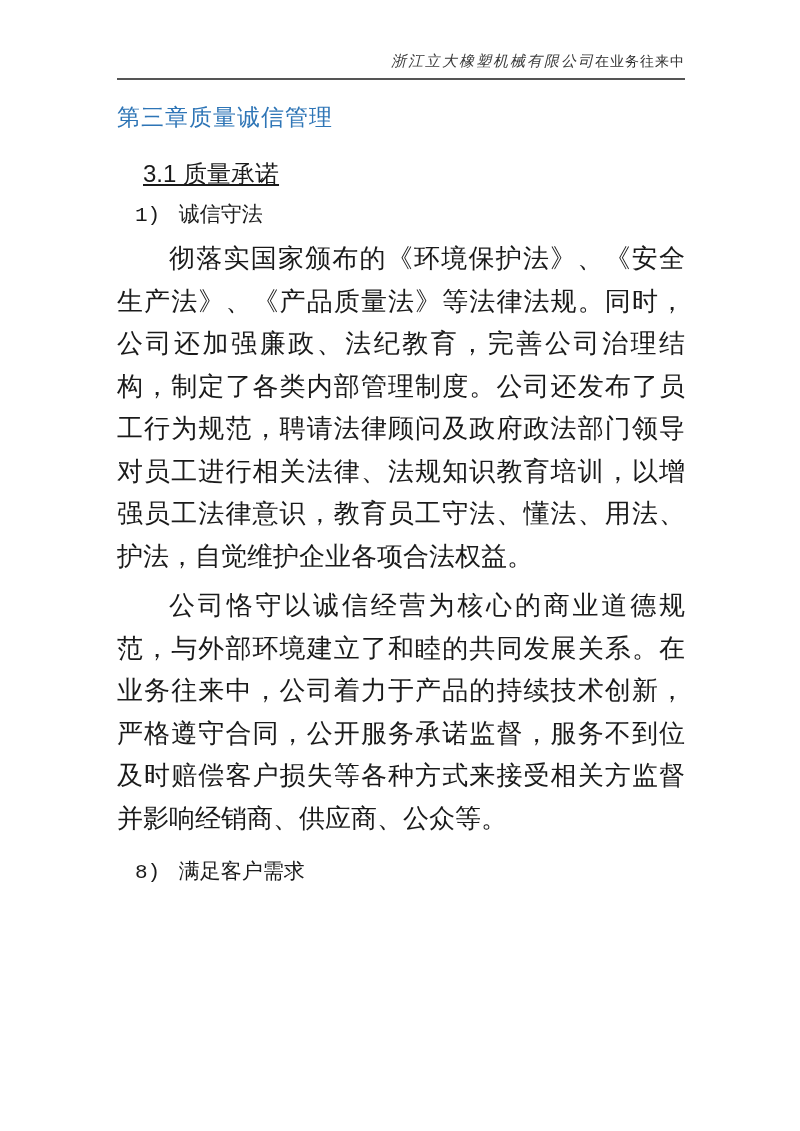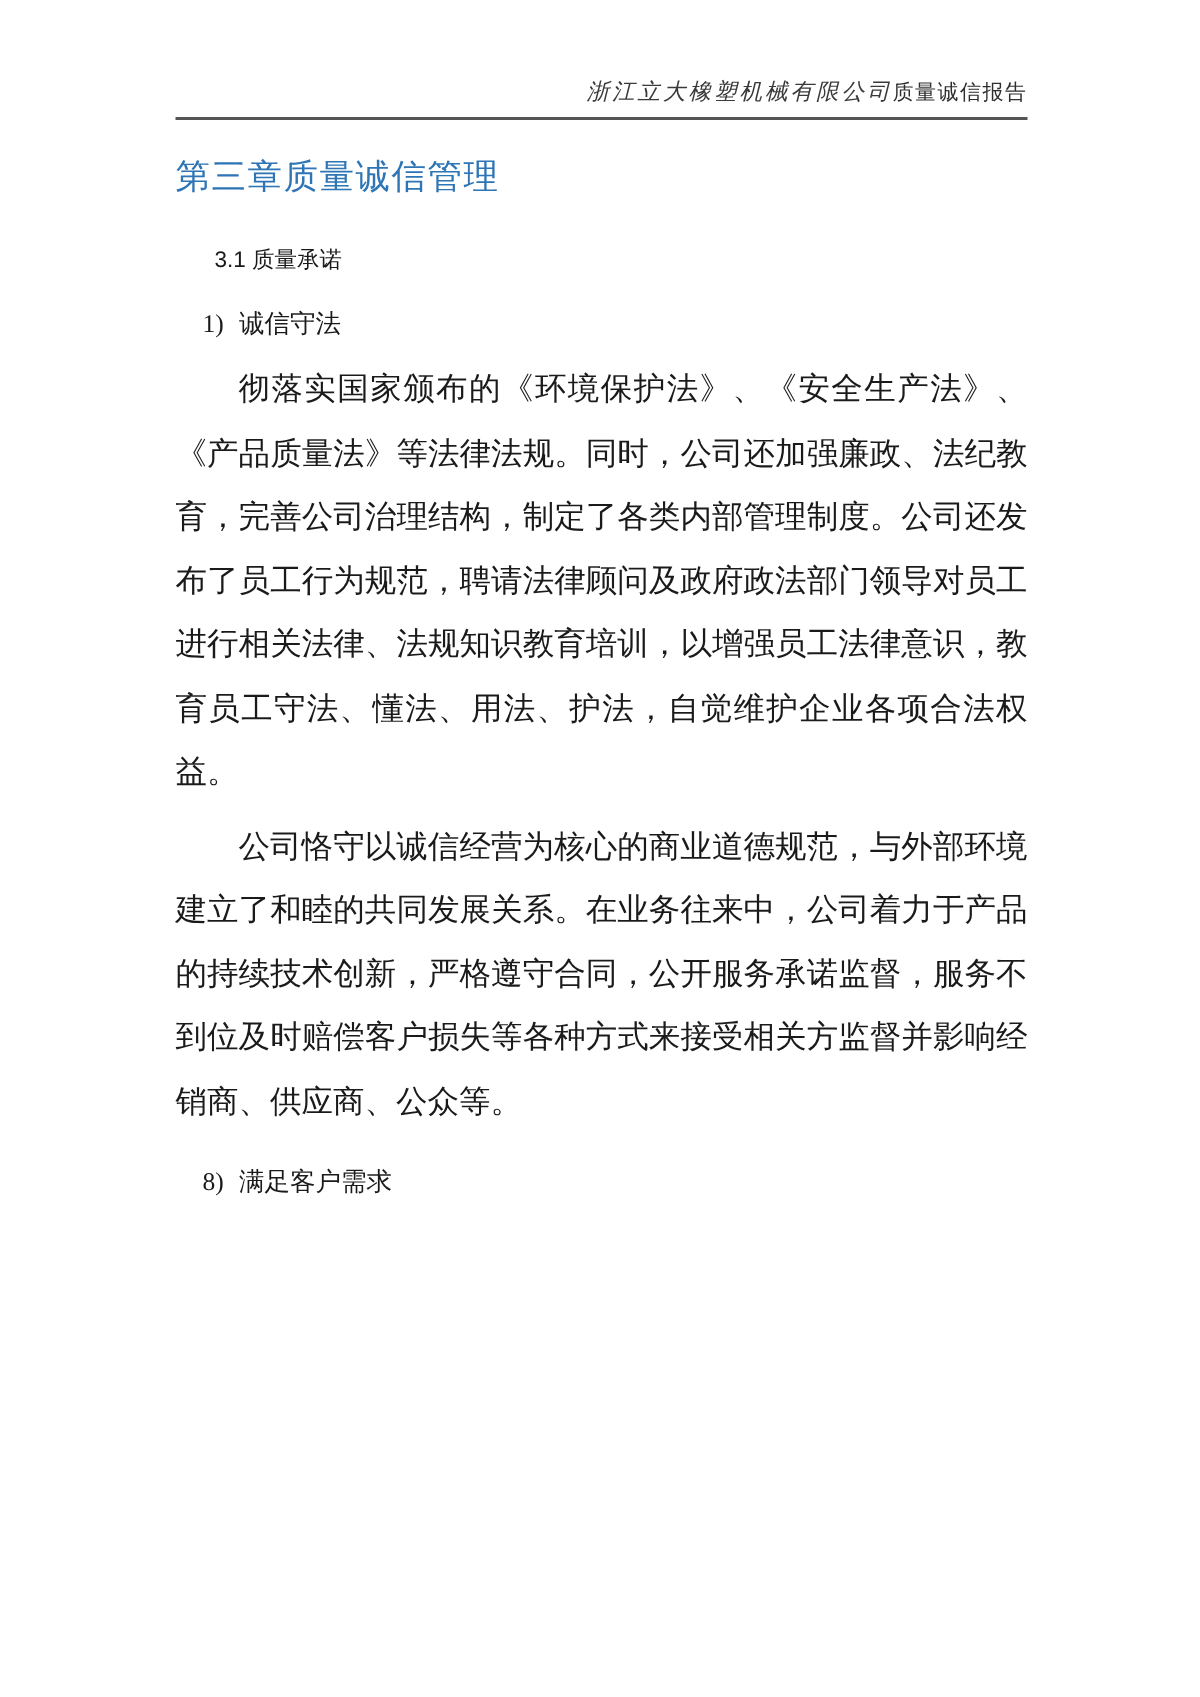--- a/index.html
+++ b/index.html
@@ -48,59 +48,60 @@
     font-size: 23px;
     line-height: 30px;
     color: #2E75B6;
     letter-spacing: 1px;
     font-weight: 400;
   }
   
   .section-heading {
     margin-top: 27px;
     padding-left: 26px;
-    font-size: 15px;
+    font-size: 24px;
     line-height: 27px;
     font-family: "Liberation Sans", "DejaVu Sans", sans-serif;
     color: #1a1a1a;
+    text-decoration: underline;
   }
   .item-heading {
     margin-top: 15px;
     padding-left: 18px;
-    font-size: 17px;
+    font-size: 21px;
     line-height: 27px;
     word-spacing: 6px;
-    font-family: Liberation Serif, serif;
+    font-family: Liberation Mono, monospace;
     color: #1a1a1a;
   }
   .item-heading.second {
     margin-top: 19px;
   }
   
   .body-paragraph {
     margin: 7px 0 0 0;
-    font-size: 21px;
+    font-size: 26px;
     line-height: 42.5px;
     text-align: justify;
     text-justify: inter-character;
     text-indent: 2em;
     color: #1a1a1a;
   }
   .body-paragraph.after-heading {
     margin-top: 9px;
   }
 </style>
 </head>
 <body>
 
 <div class="page">
 
   <div class="doc-header">
     <span class="company-name">浙江立大橡塑机械有限公司</span>
-    <span class="report-type">质量诚信报告</span>
+    <span class="report-type">在业务往来中</span>
   </div>
   <div class="header-rule"></div>
 
   <div class="chapter-title">第三章质量诚信管理</div>
 
   <div class="section-heading">3.1 质量承诺</div>
 
   <div class="item-heading">1) 诚信守法</div>
 
   <p class="body-paragraph after-heading">彻落实国家颁布的《环境保护法》、《安全生产法》、《产品质量法》等法律法规。同时，公司还加强廉政、法纪教育，完善公司治理结构，制定了各类内部管理制度。公司还发布了员工行为规范，聘请法律顾问及政府政法部门领导对员工进行相关法律、法规知识教育培训，以增强员工法律意识，教育员工守法、懂法、用法、护法，自觉维护企业各项合法权益。</p>

